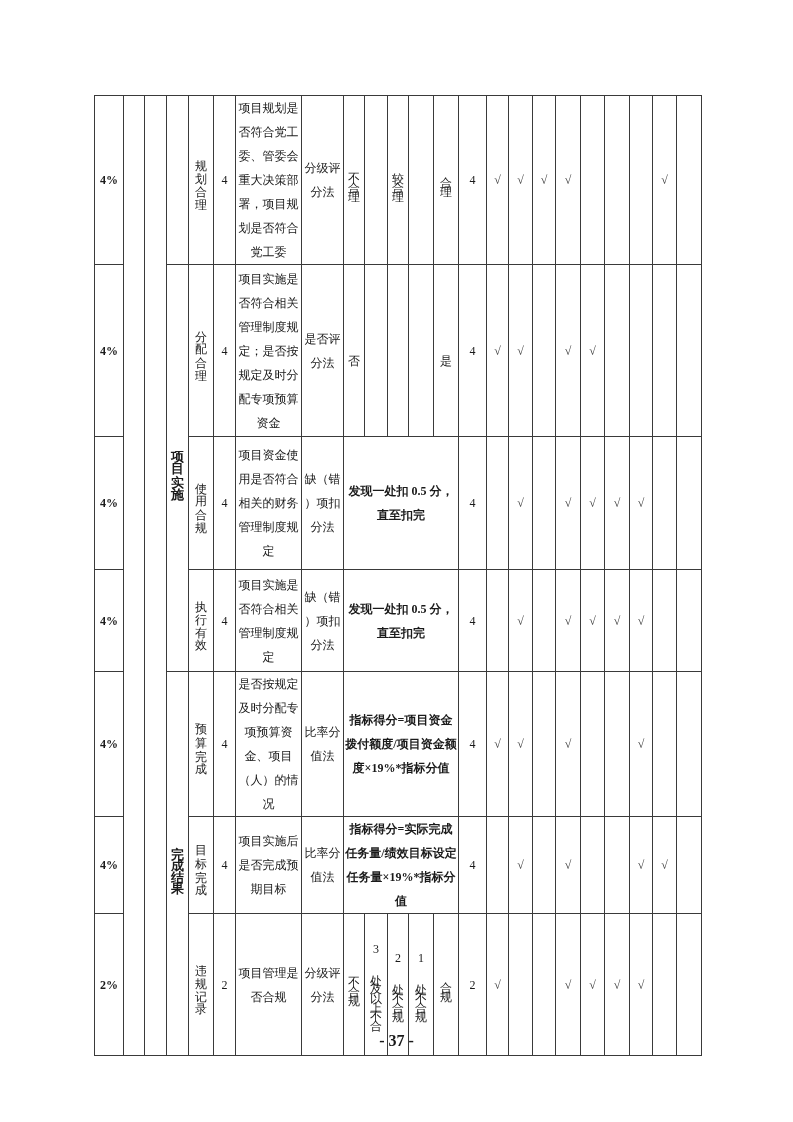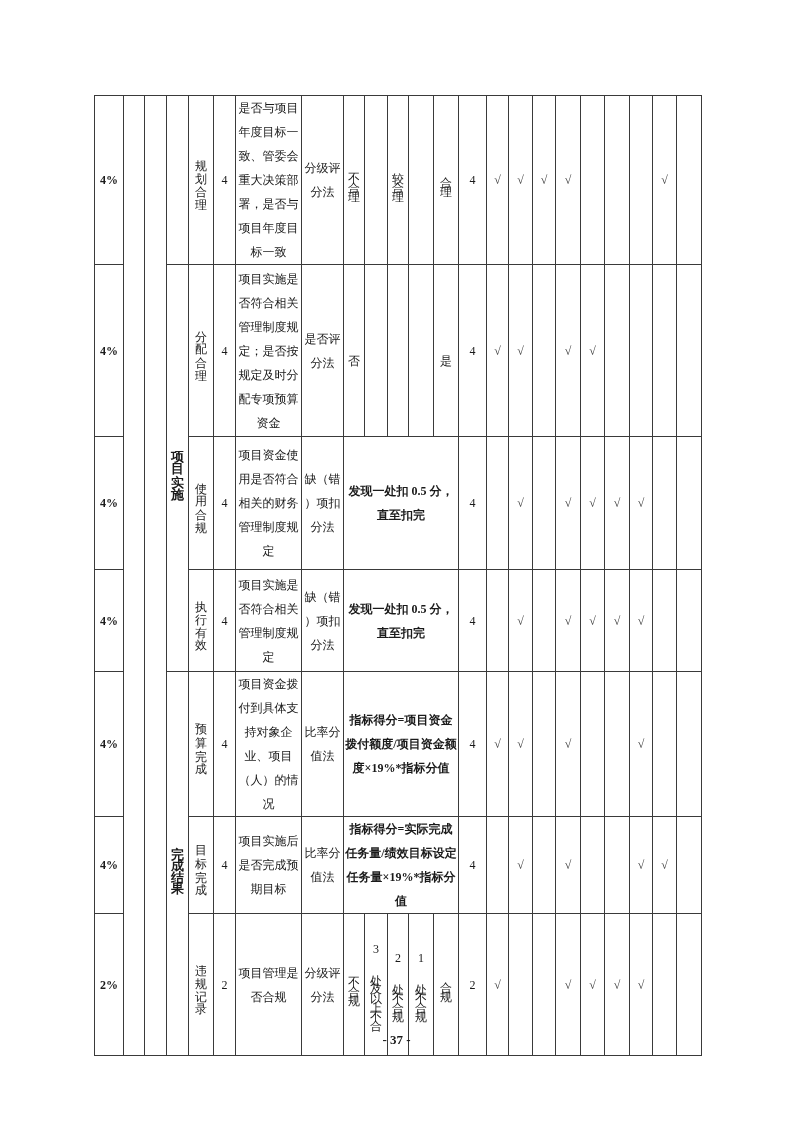--- a/index.html
+++ b/index.html
@@ -37,21 +37,21 @@
     text-orientation:upright;
     display:inline-block;
     line-height:1;
   }
   .v-ind{letter-spacing:13px;font-size:12px;}
   .v-grp{letter-spacing:12px;font-size:13px;font-weight:bold;}
   .v-grade{letter-spacing:9px;font-size:12px;}
   .page-number{
     position:absolute;left:0;right:0;top:1032px;
     text-align:center;
-    font-size:13px;
+    font-size:16px;
     font-weight:bold;
     color:#1a1a1a;
   }
 </style>
 </head>
 <body>
 
 <div class="doc-page">
 
   <table class="eval">
@@ -82,21 +82,21 @@
     </colgroup>
 
     <tbody>
         <tr style="height:168px">
       <td class="pct">4%</td>
       <td rowspan="7"></td>
       <td rowspan="7"></td>
       <td></td>
       <td><span class="v v-ind">规划合理</span></td>
       <td class="num">4</td>
-      <td class="desc">是否与项目年度目标一致、管委会重大决策部署，是否与项目年度目标一致</td>
+      <td class="desc">项目规划是否符合党工委、管委会重大决策部署，项目规划是否符合党工委</td>
       <td class="method">分级评分法</td>
       <td><span class="v v-grade">不合理</span></td>
       <td></td>
       <td><span class="v v-grade">较合理</span></td>
       <td></td>
       <td><span class="v v-grade">合理</span></td>
       <td class="num">4</td>
       <td class="check">√</td>
       <td class="check">√</td>
       <td class="check">√</td>
@@ -168,21 +168,21 @@
       <td class="check">√</td>
       <td class="check"></td>
       <td class="check"></td>
     </tr>
 
     <tr style="height:123px">
       <td class="pct">4%</td>
       <td rowspan="3"><span class="v v-grp">完成结果</span></td>
       <td><span class="v v-ind">预算完成</span></td>
       <td class="num">4</td>
-      <td class="desc">项目资金拨付到具体支持对象企业、项目（人）的情况</td>
+      <td class="desc">是否按规定及时分配专项预算资金、项目（人）的情况</td>
       <td class="method">比率分值法</td>
       <td colspan="5" class="merged-grading">指标得分=项目资金拨付额度/项目资金额度×19%*指标分值</td>
       <td class="num">4</td>
       <td class="check">√</td>
       <td class="check">√</td>
       <td class="check"></td>
       <td class="check">√</td>
       <td class="check"></td>
       <td class="check"></td>
       <td class="check">√</td>

